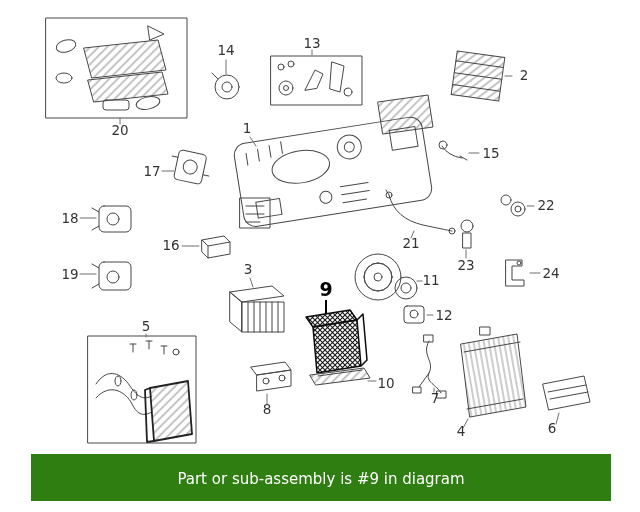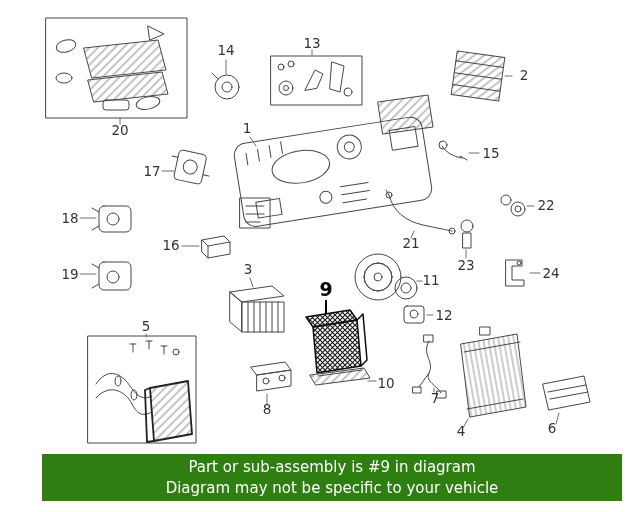--- a/index.html
+++ b/index.html
@@ -5,22 +5,22 @@
   html,body{margin:0;padding:0;background:#ffffff;}
   .canvas{position:relative;width:640px;height:512px;background:#ffffff;overflow:hidden;
           font-family:"DejaVu Sans",sans-serif;}
   svg{position:absolute;left:0;top:0;}
   g.part{fill:none;stroke:#474747;stroke-width:1;stroke-linejoin:round;stroke-linecap:round;}
   g.part-hl{fill:none;stroke:#0d0d0d;stroke-width:1.5;stroke-linejoin:round;}
   .leader{stroke:#6e6e6e;stroke-width:1;fill:none;}
   .leader-hl{stroke:#000;stroke-width:2;fill:none;}
   text.lbl{fill:#333333;font:13.5px "DejaVu Sans",sans-serif;text-anchor:middle;stroke:none;}
   text.big{font:bold 19px "DejaVu Sans",sans-serif;fill:#000;}
-  .banner{position:absolute;left:42px;top:454px;width:580px;height:47px;background:#2f7e11;
-          color:#ffffff;text-align:center;box-sizing:border-box;padding-top:3px;
+  .banner{position:absolute;left:31px;top:454px;width:580px;height:47px;background:#2f7e11;
+          color:#ffffff;text-align:center;box-sizing:border-box;padding-top:15px;
           font:15px/21px "DejaVu Sans",sans-serif;}
 </style>
 </head>
 <body>
 
 <div class="canvas">
 
 <svg width="640" height="512" viewBox="0 0 640 512">
   <defs>
     <pattern id="hatch" width="6" height="6" patternUnits="userSpaceOnUse" patternTransform="rotate(45)">
@@ -258,16 +258,15 @@
     <text class="lbl" x="120" y="135">20</text>
     <text class="lbl" x="411" y="248">21</text>
     <text class="lbl" x="546" y="210">22</text>
     <text class="lbl" x="466" y="270">23</text>
     <text class="lbl" x="551" y="278">24</text>
   </g>
 </svg>
 
   <div class="banner">
     <div>Part or sub-assembly is #9 in diagram</div>
-    <div>Diagram may not be specific to your vehicle</div>
   </div>
 
 </div>
 
 </body></html>

